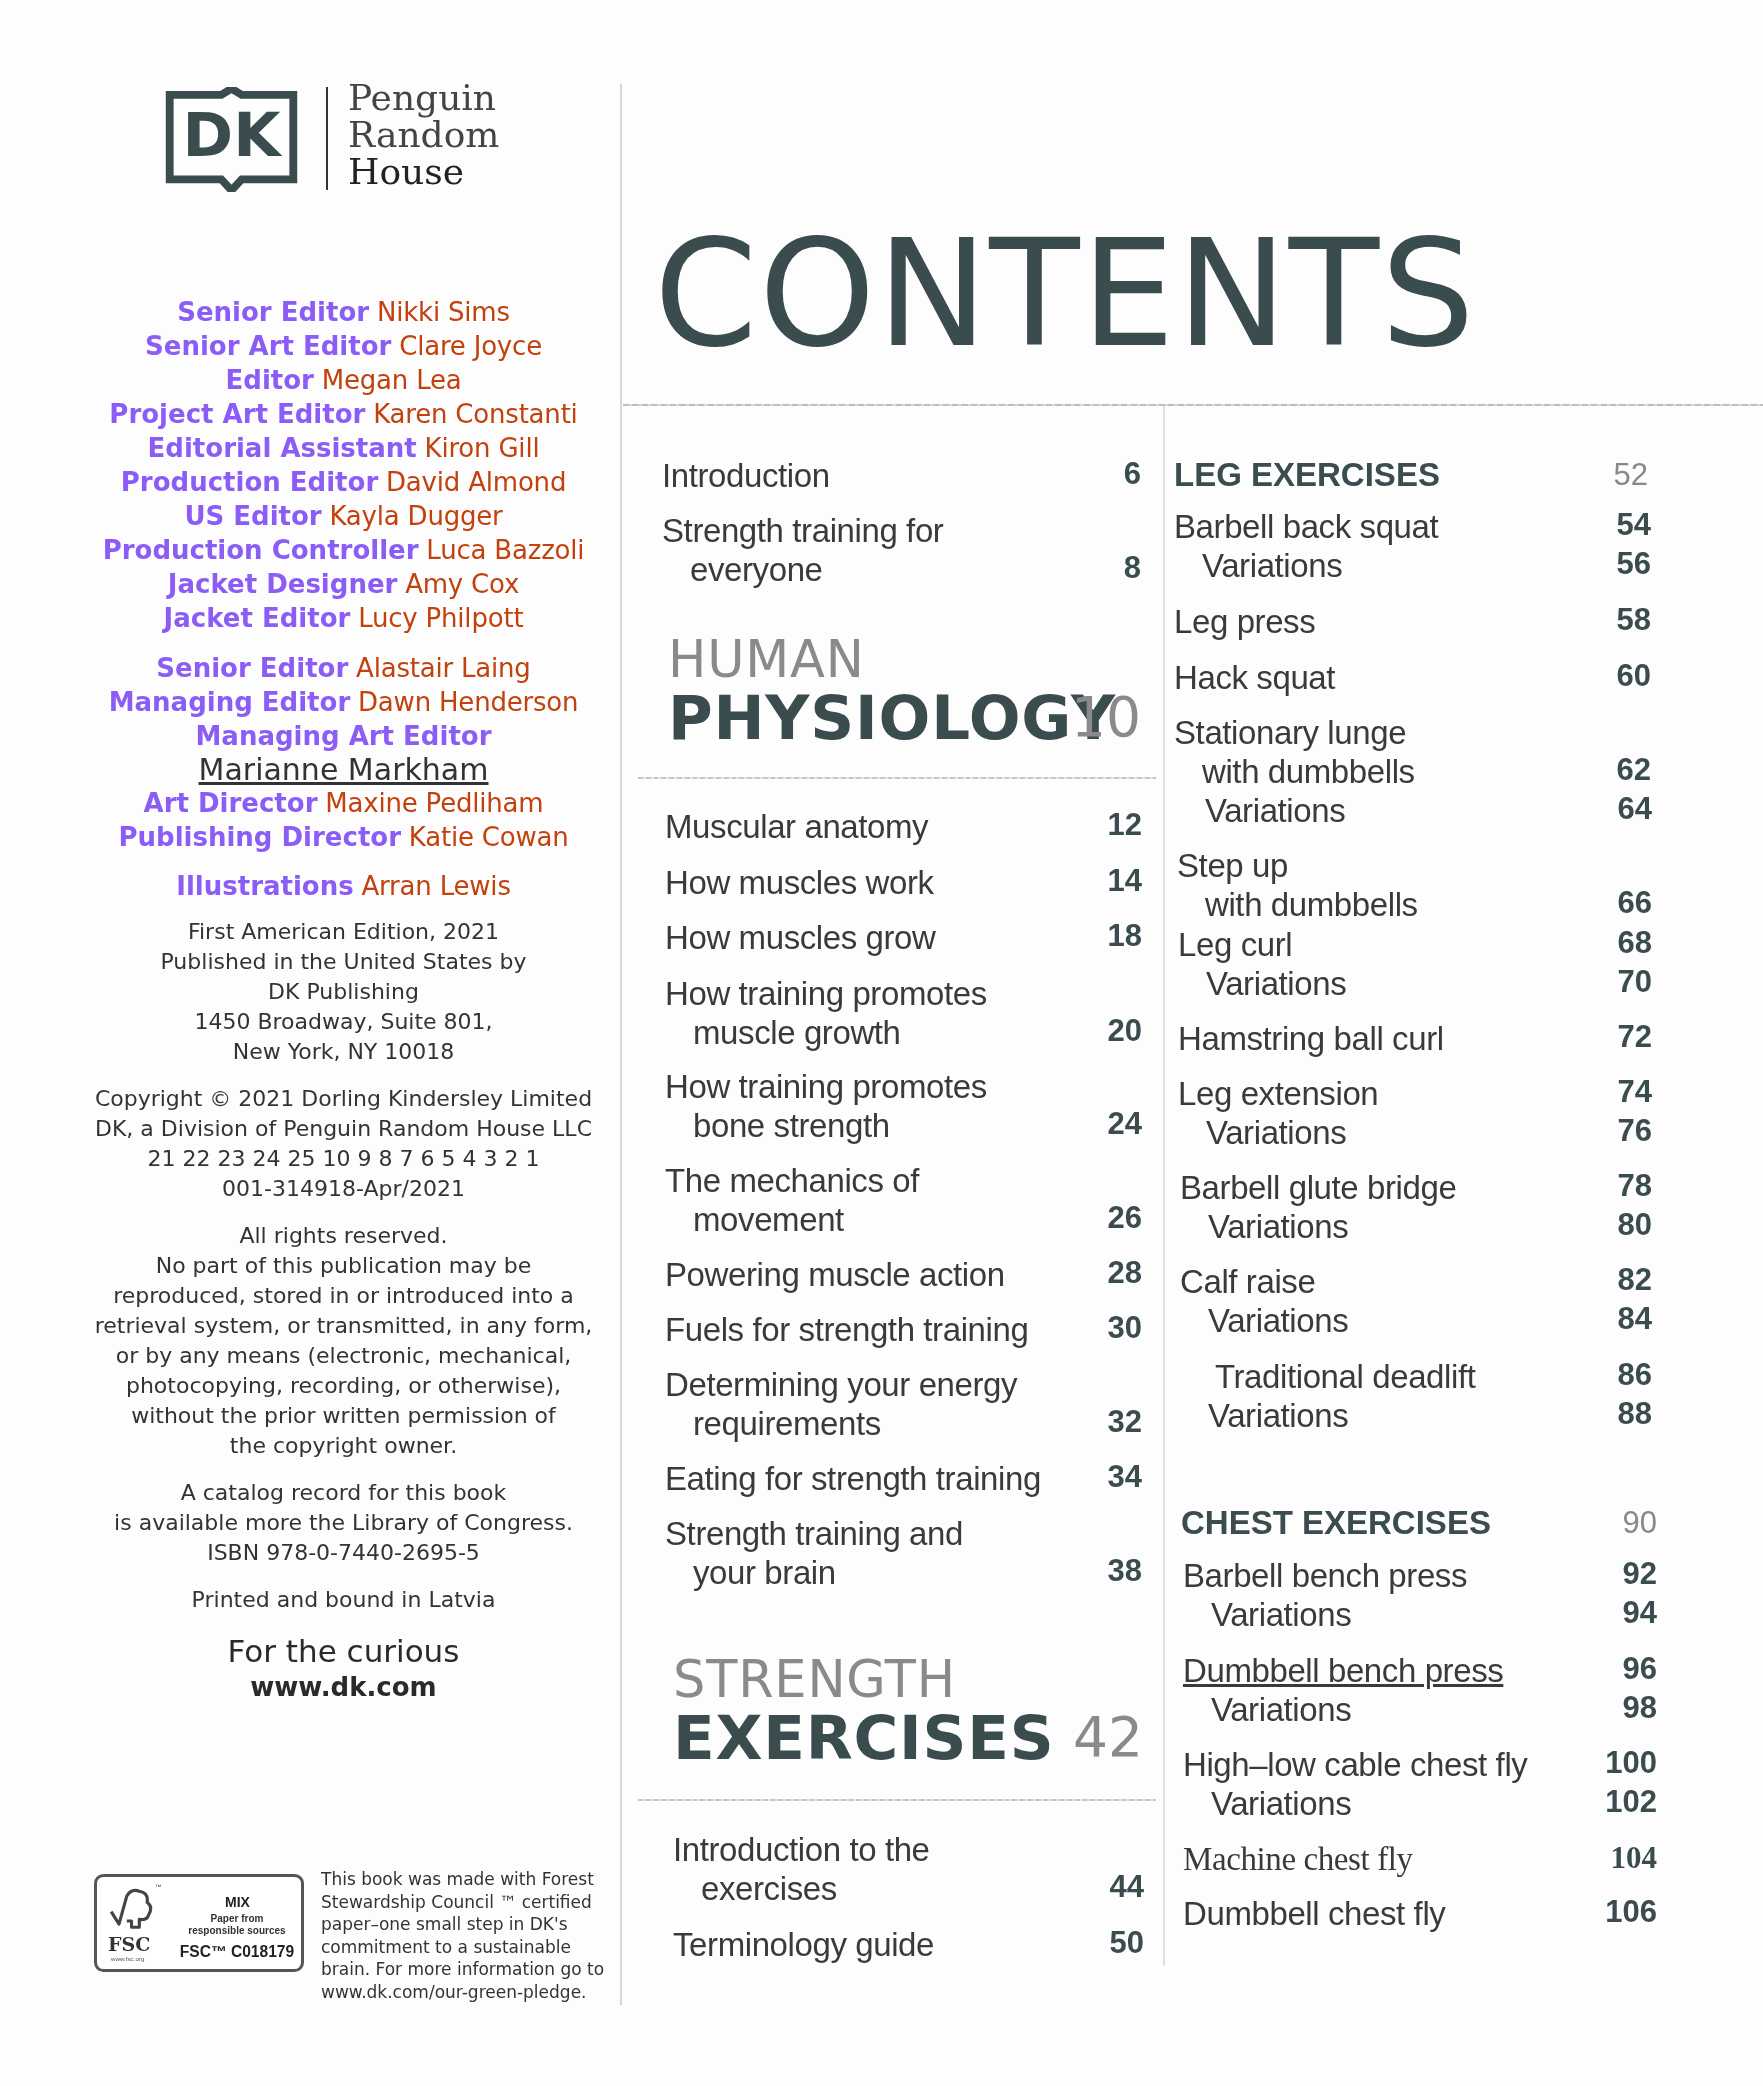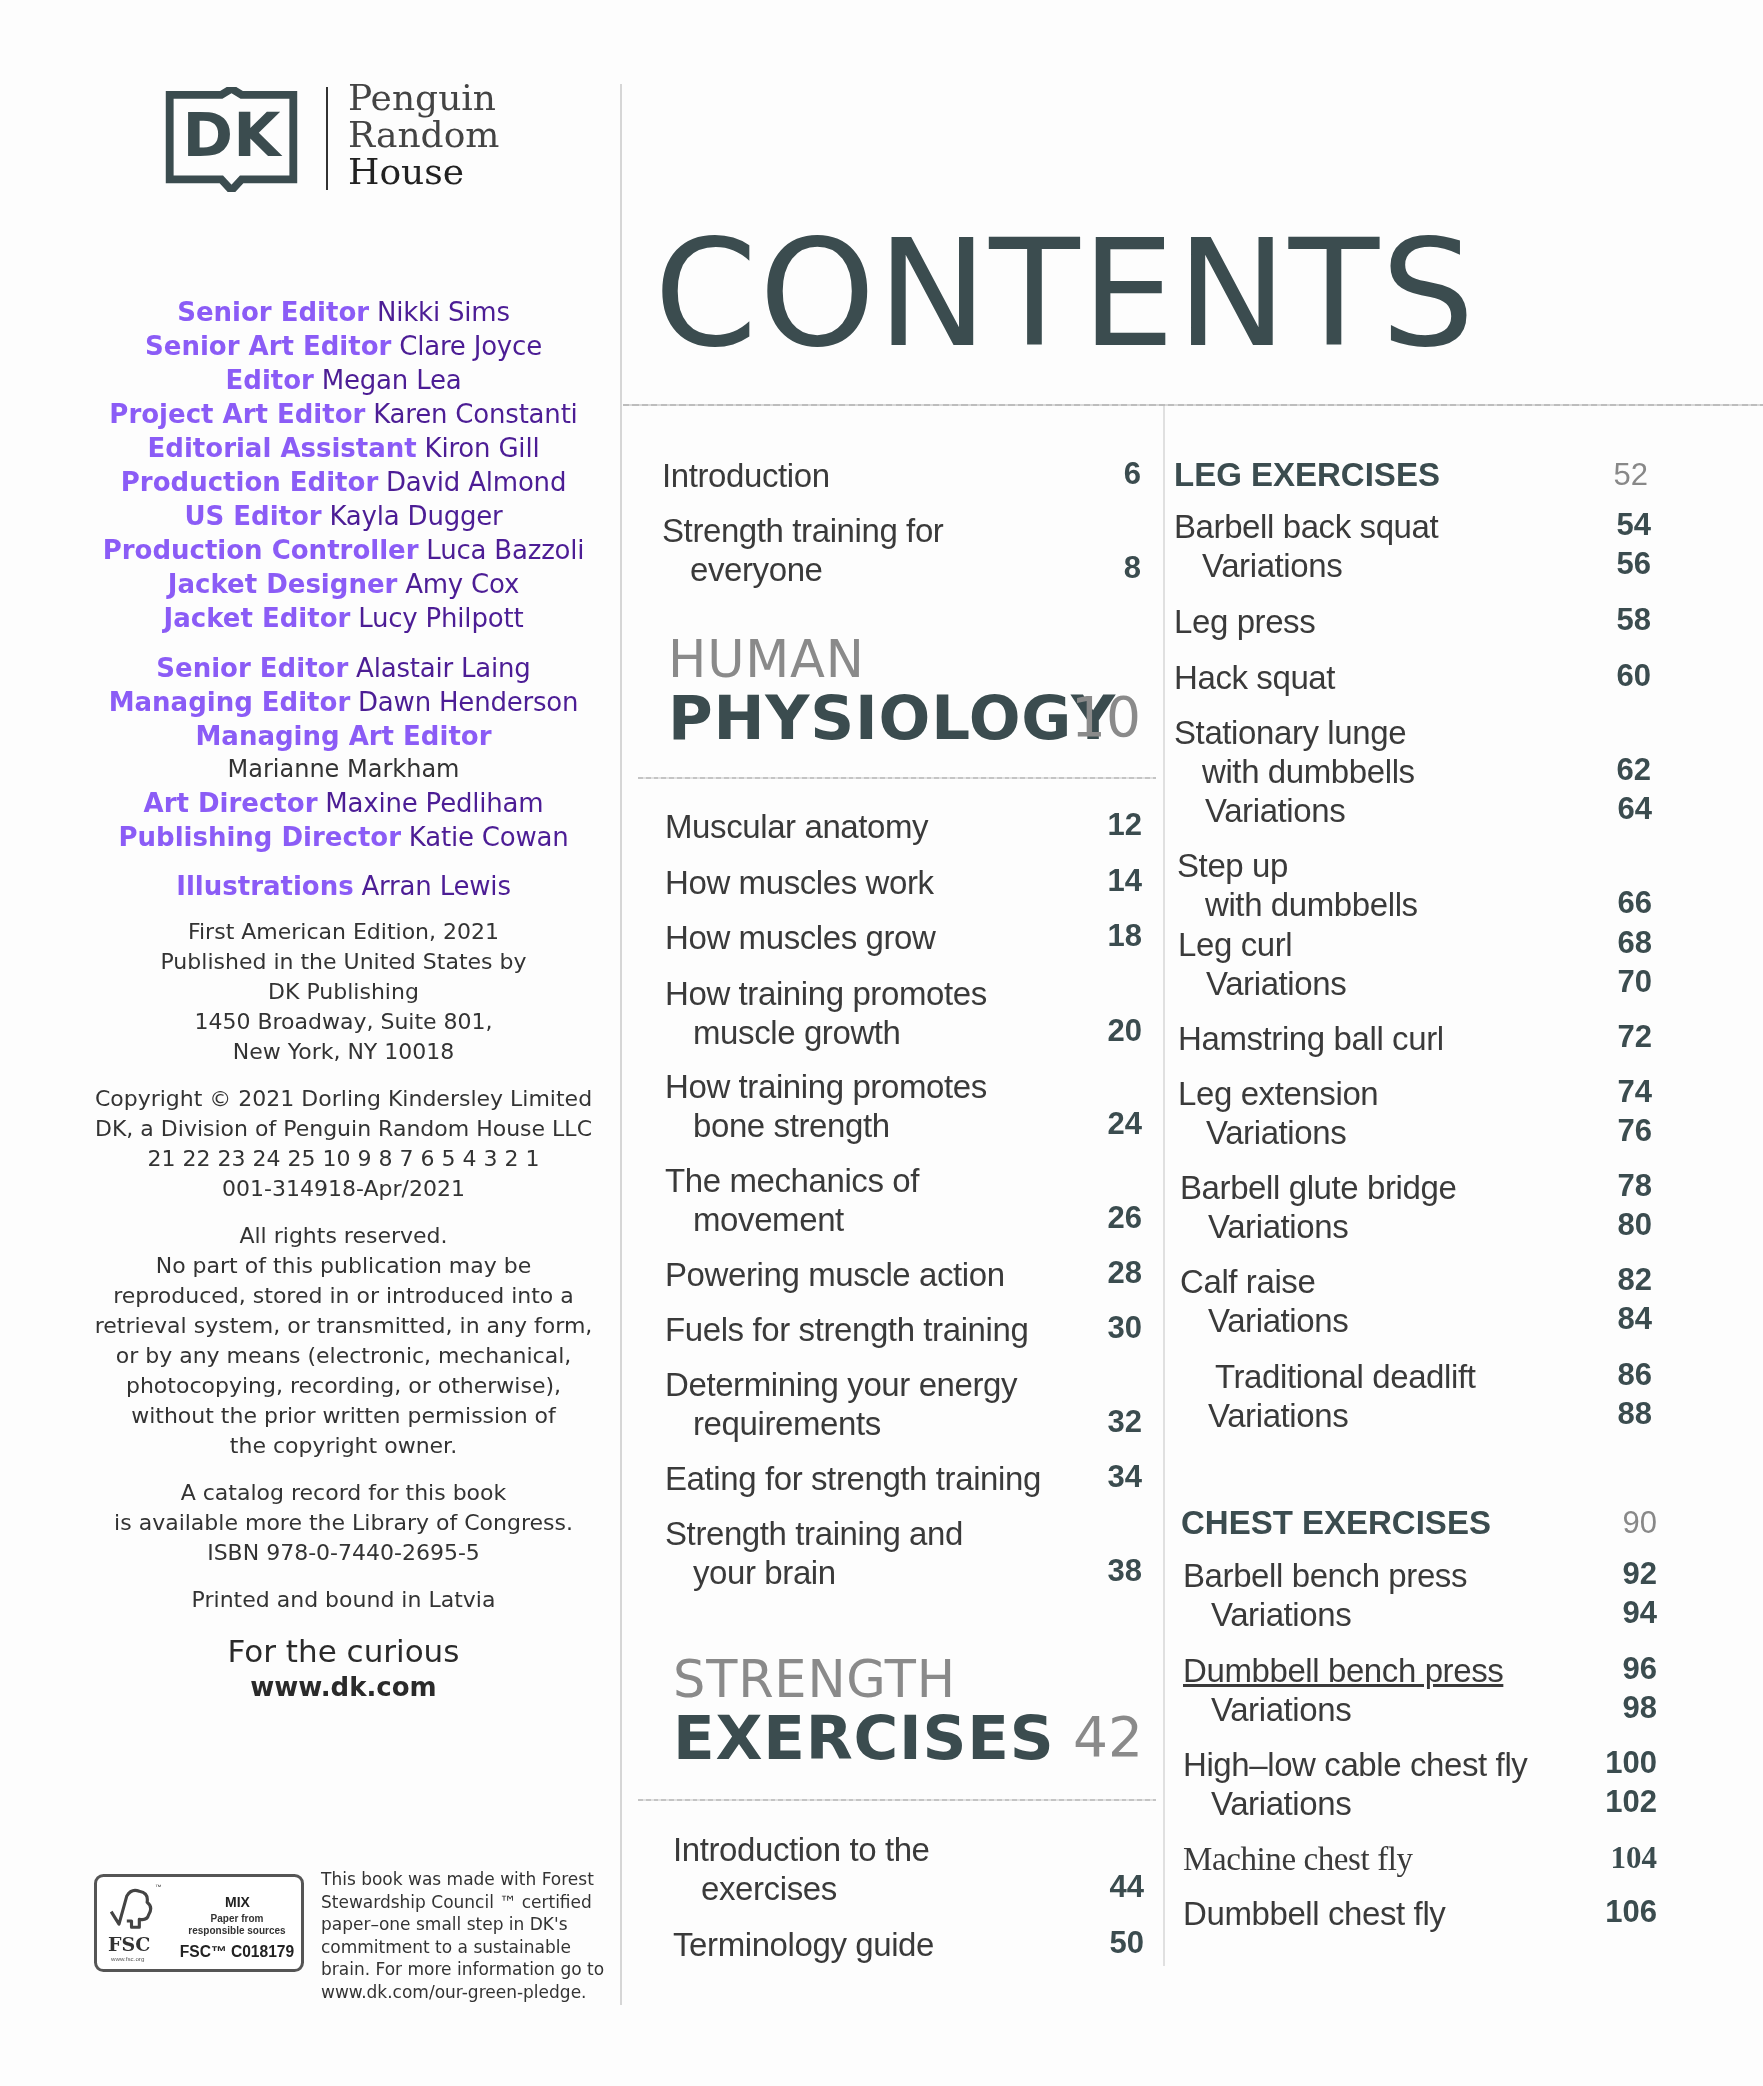--- a/index.html
+++ b/index.html
@@ -28,23 +28,23 @@
   }
   .prh {
     position: absolute; left: 270px; top: 9.4px; text-align: left;
     font-family: "DejaVu Serif", serif; font-size: 36px; line-height: 37px; color: #444;
     font-weight: normal;
   }
   .prh .l3 { color: #222; }
   .credits { margin-top: 92px; }
   .credit-line { font-size: 26px; line-height: 34px; white-space: nowrap; }
   .credit-line .role { font-weight: bold; color: #8b5cf6; }
-  .credit-line .name { font-weight: normal; color: #4c1d95; margin-left: 7.8px; letter-spacing: -0.2px; }
+  .credit-line .name { font-weight: normal; color: #c2410c; margin-left: 7.8px; letter-spacing: -0.2px; }
   .credit-group { margin-bottom: 15.6px; }
-  .credit-name-only { font-size: 24px; line-height: 33px; color: #333; }
+  .credit-name-only { font-size: 30px; line-height: 33px; color: #333; text-decoration: underline; }
   .para { font-size: 22px; line-height: 30px; color: #333; margin-top: 14px; }
   .para div { white-space: nowrap; }
   .para.tight { margin-top: 17px; }
   .curious { font-size: 31px; line-height: 39px; color: #2a2a2a; margin-top: 17px; }
   .url { font-size: 26px; font-weight: bold; line-height: 33px; color: #2a2a2a; }
 
   
   .fsc-box {
     position: absolute; left: 94px; top: 1874px; width: 204px; height: 92px;
     border: 3.1px solid #555; border-radius: 9.4px; background: #fff;

